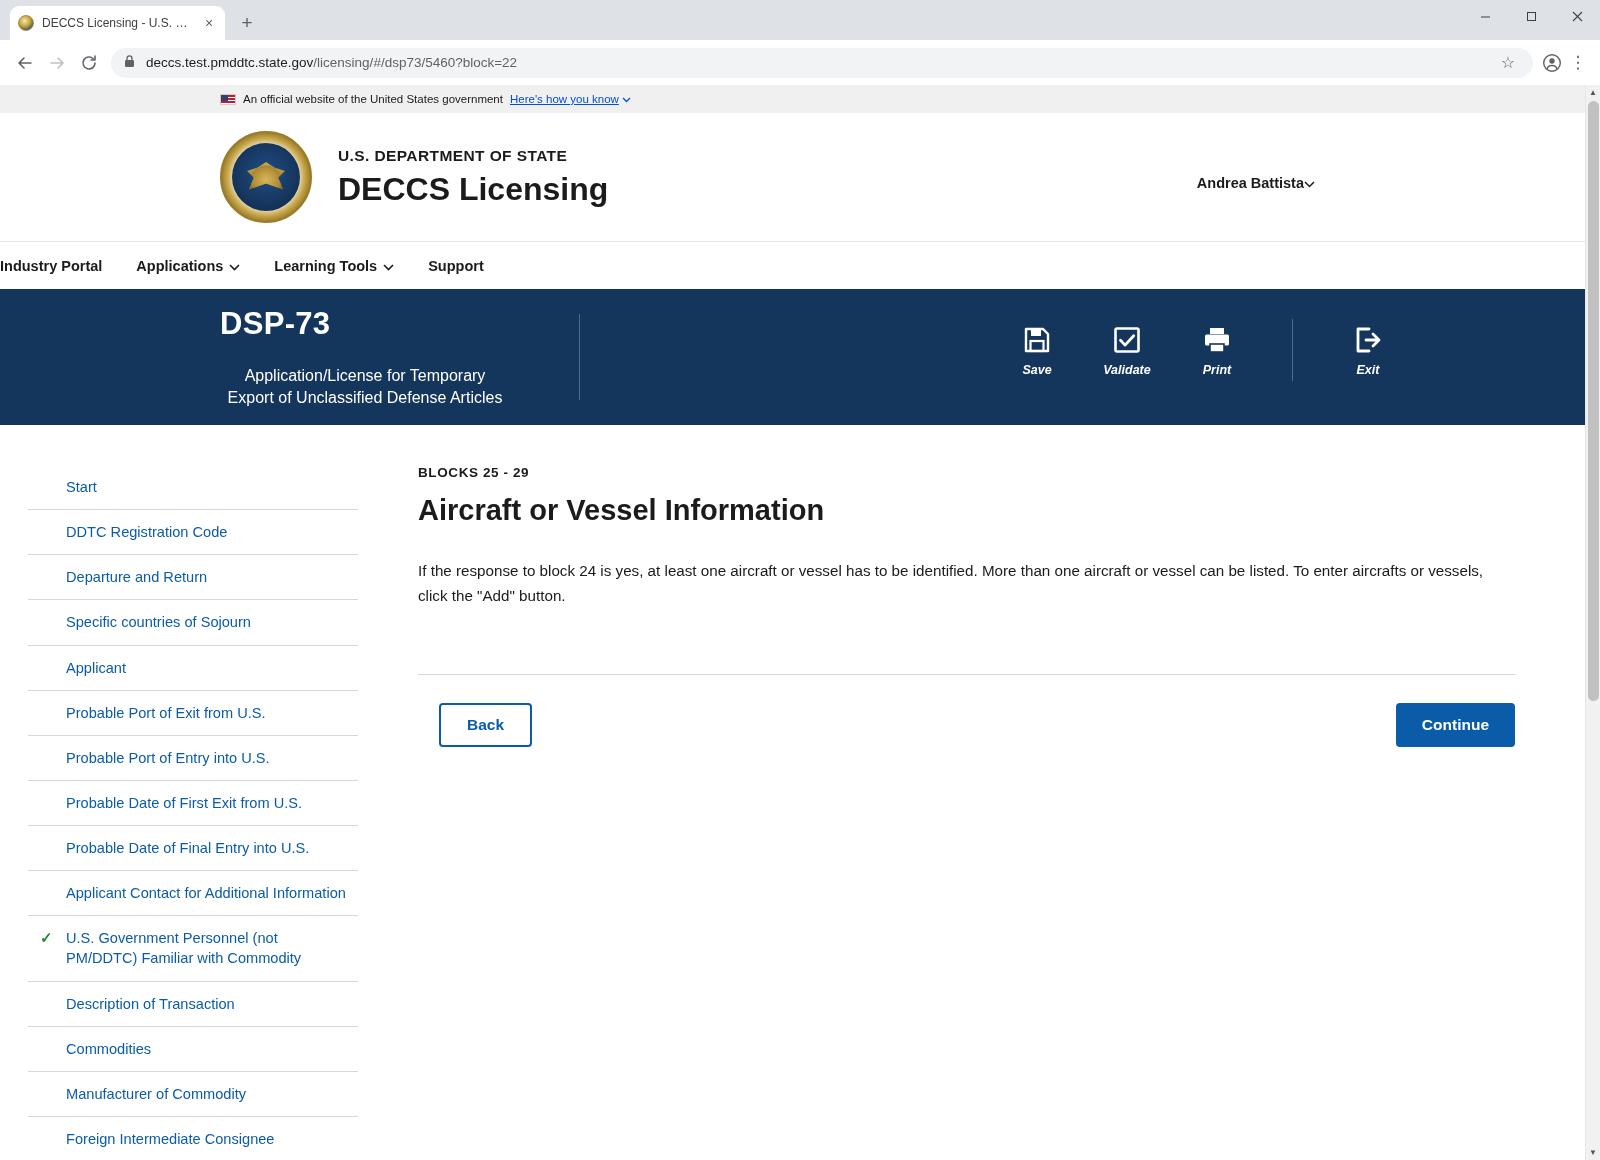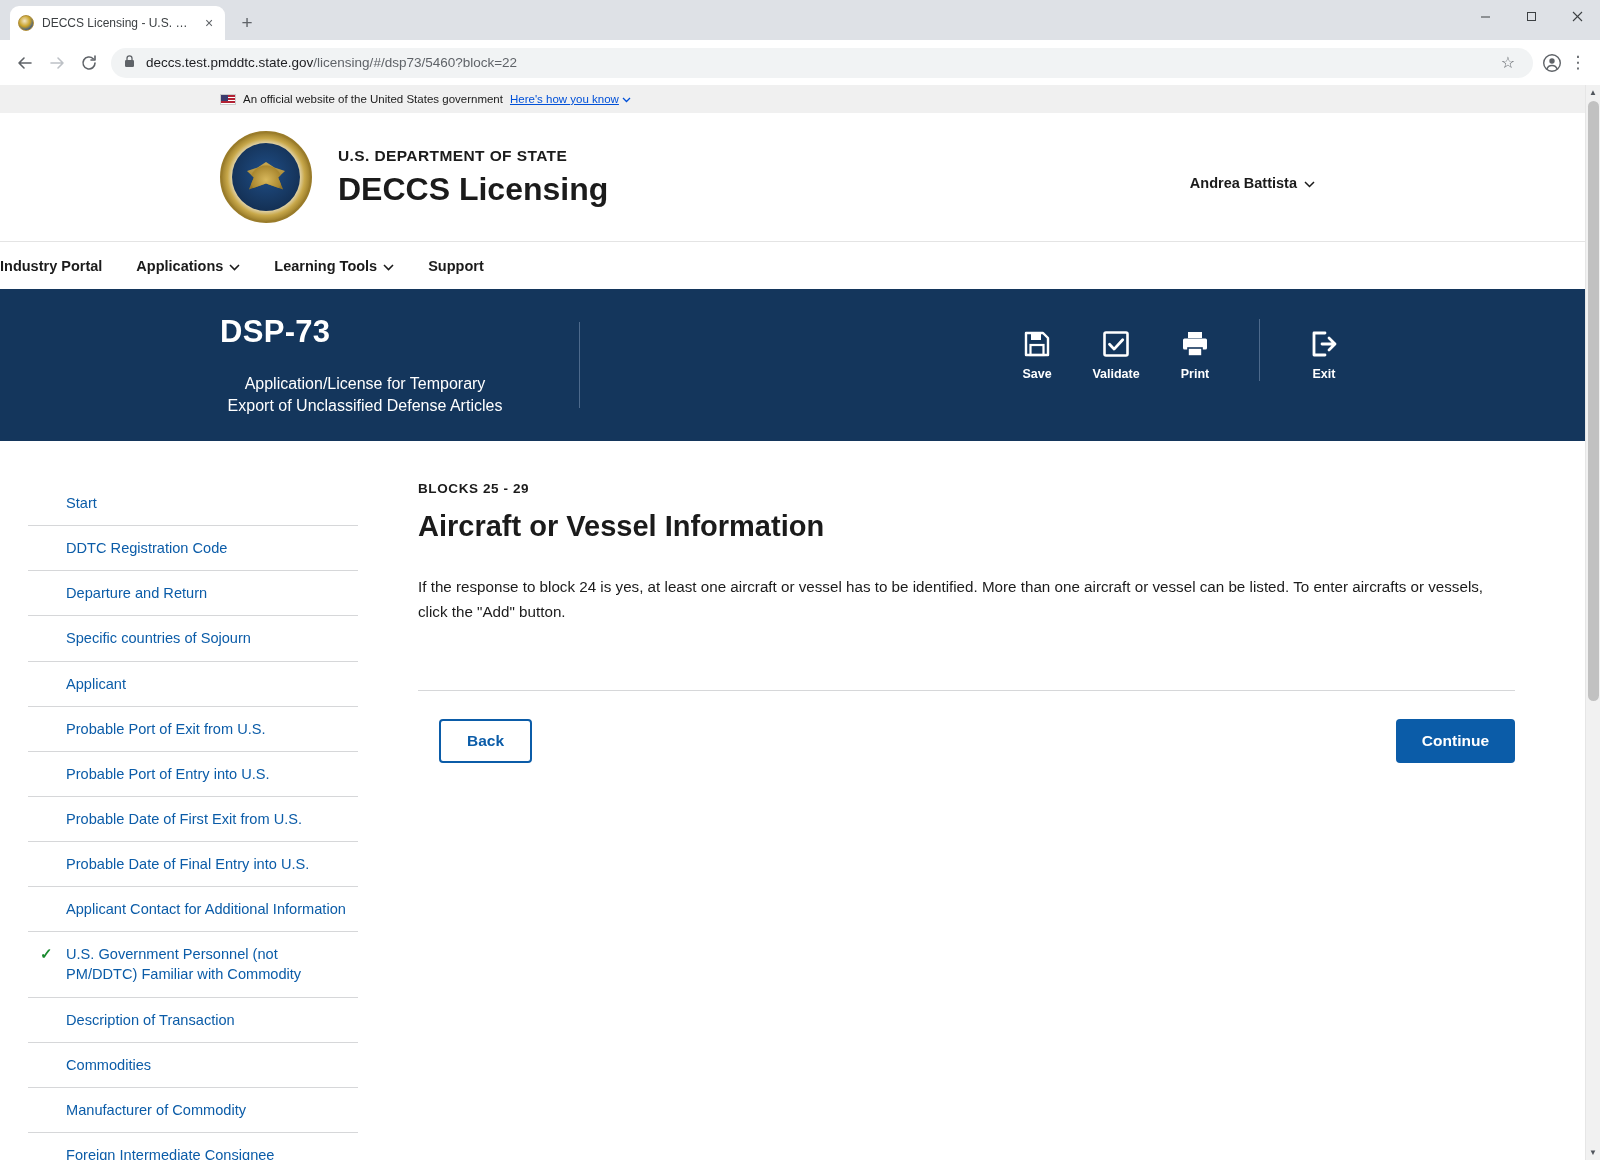--- a/index.html
+++ b/index.html
@@ -197,56 +197,56 @@
   .brand { margin-left: 26px; }
   .brand .dept {
     font-size: 15.5px; font-weight: bold; color: #1b1b1b; letter-spacing: 0.4px;
   }
   .brand .appname {
     font-size: 32px; font-weight: bold; color: #1b1b1b; margin-top: 6px;
   }
   .user-menu {
     position: absolute; right: 270px; top: 62px;
     font-size: 14.5px; color: #1b1b1b; font-weight: 600;
-    display: flex; align-items: center; gap: 7px;
+    display: flex; align-items: center; 
   }
 
   
   .mainnav {
     height: 48px;
     background: #fff;
     border-top: 1px solid #e4e4e4;
     display: flex; align-items: center;
     gap: 34px;
     font-size: 14.5px;
     font-weight: bold;
     color: #1b1b1b;
   }
   .mainnav .item { display: flex; align-items: center; gap: 6px; }
 
   
   .appbar {
     background: #14365c;
-    height: 152px;
+    height: 136px;
     display: flex; align-items: center;
     padding-left: 220px;
     color: #fff;
     position: relative;
   }
   .appbar .title-block {
     width: 360px;
     border-right: 1px solid #4d6a8c;
     height: 86px;
     display: flex; flex-direction: column; justify-content: center;
   }
   .appbar .form-id { font-size: 31px; font-weight: bold; letter-spacing: 0.3px; }
   .appbar .form-sub { font-size: 16px; line-height: 1.35; margin-top: 23px; max-width: 290px; text-align: center; }
   .appbar .actions {
     position: absolute; left: 1000px; top: 30px;
-    display: flex; align-items: flex-end; gap: 5px;
+    display: flex; align-items: center; gap: 16px; font-style: italic;
   }
   .action {
     width: 74px;
     display: flex; flex-direction: column; align-items: center; gap: 7px;
     font-size: 12.5px; font-weight: bold; color: #fff;
   }
   .action .glyph { height: 32px; display: flex; align-items: center; justify-content: center; }
   .divider-v {
     width: 1px; height: 62px; background: #4d6a8c; margin: 0 22px;
   }

